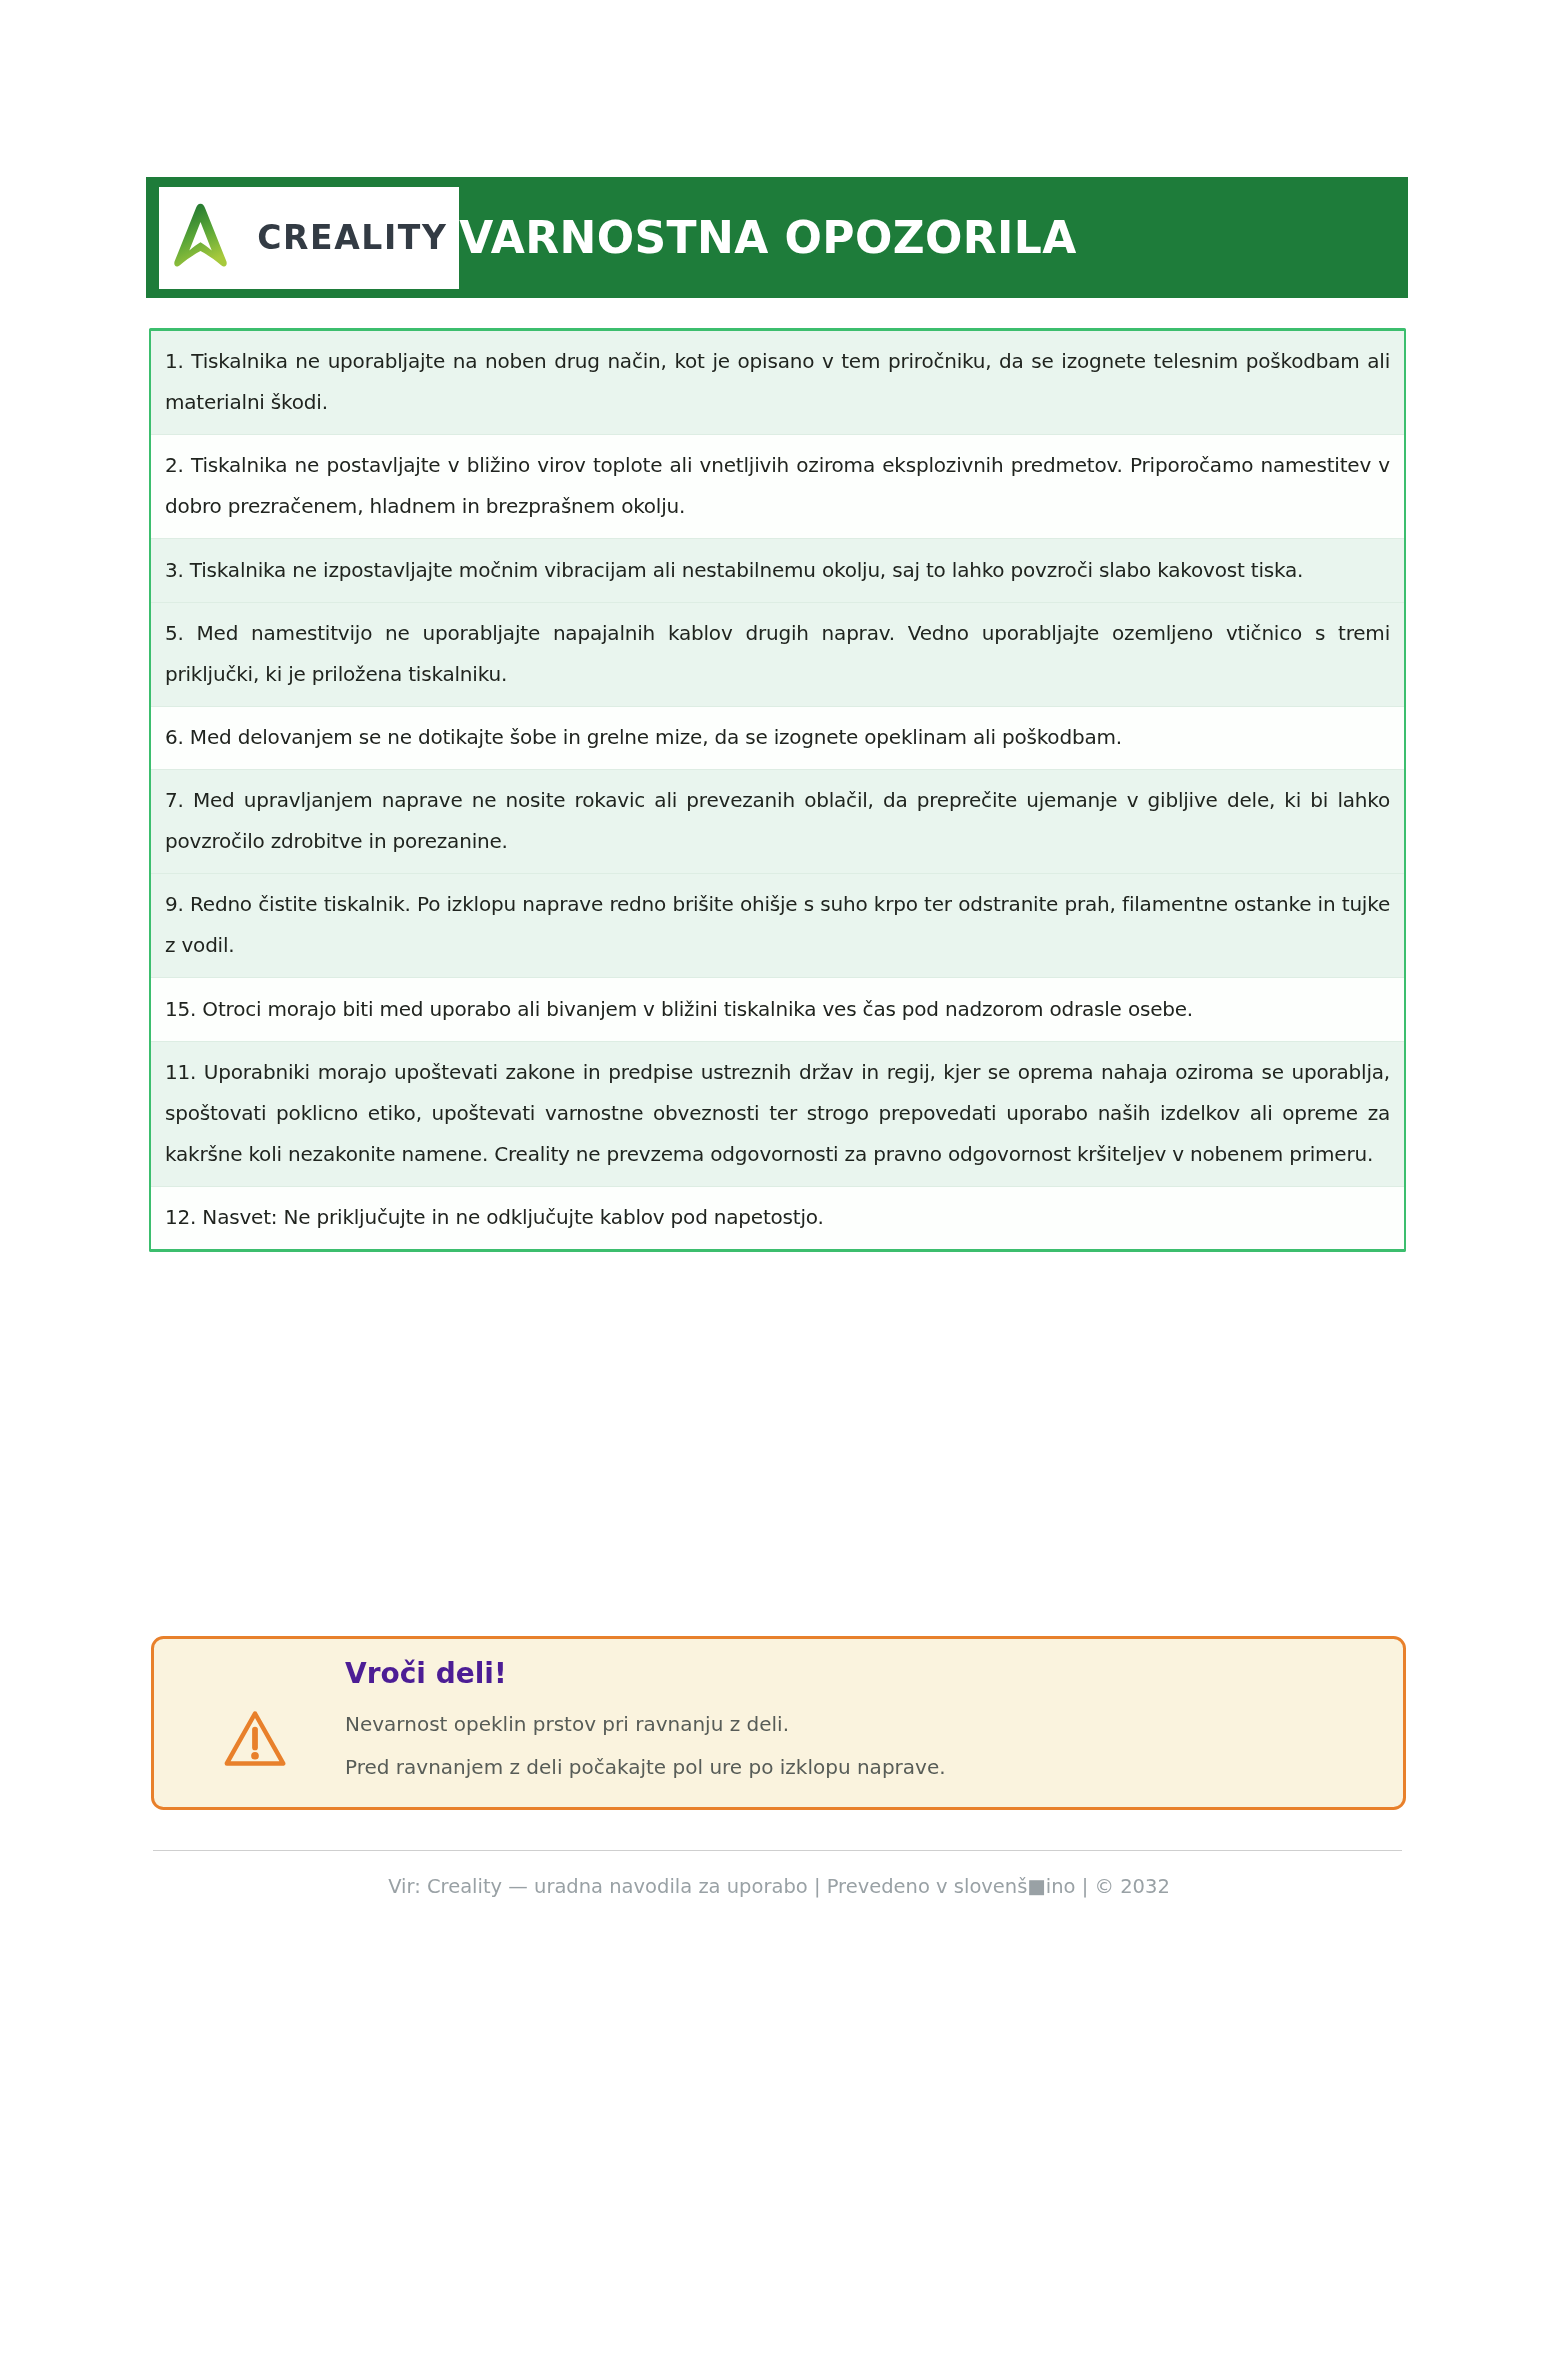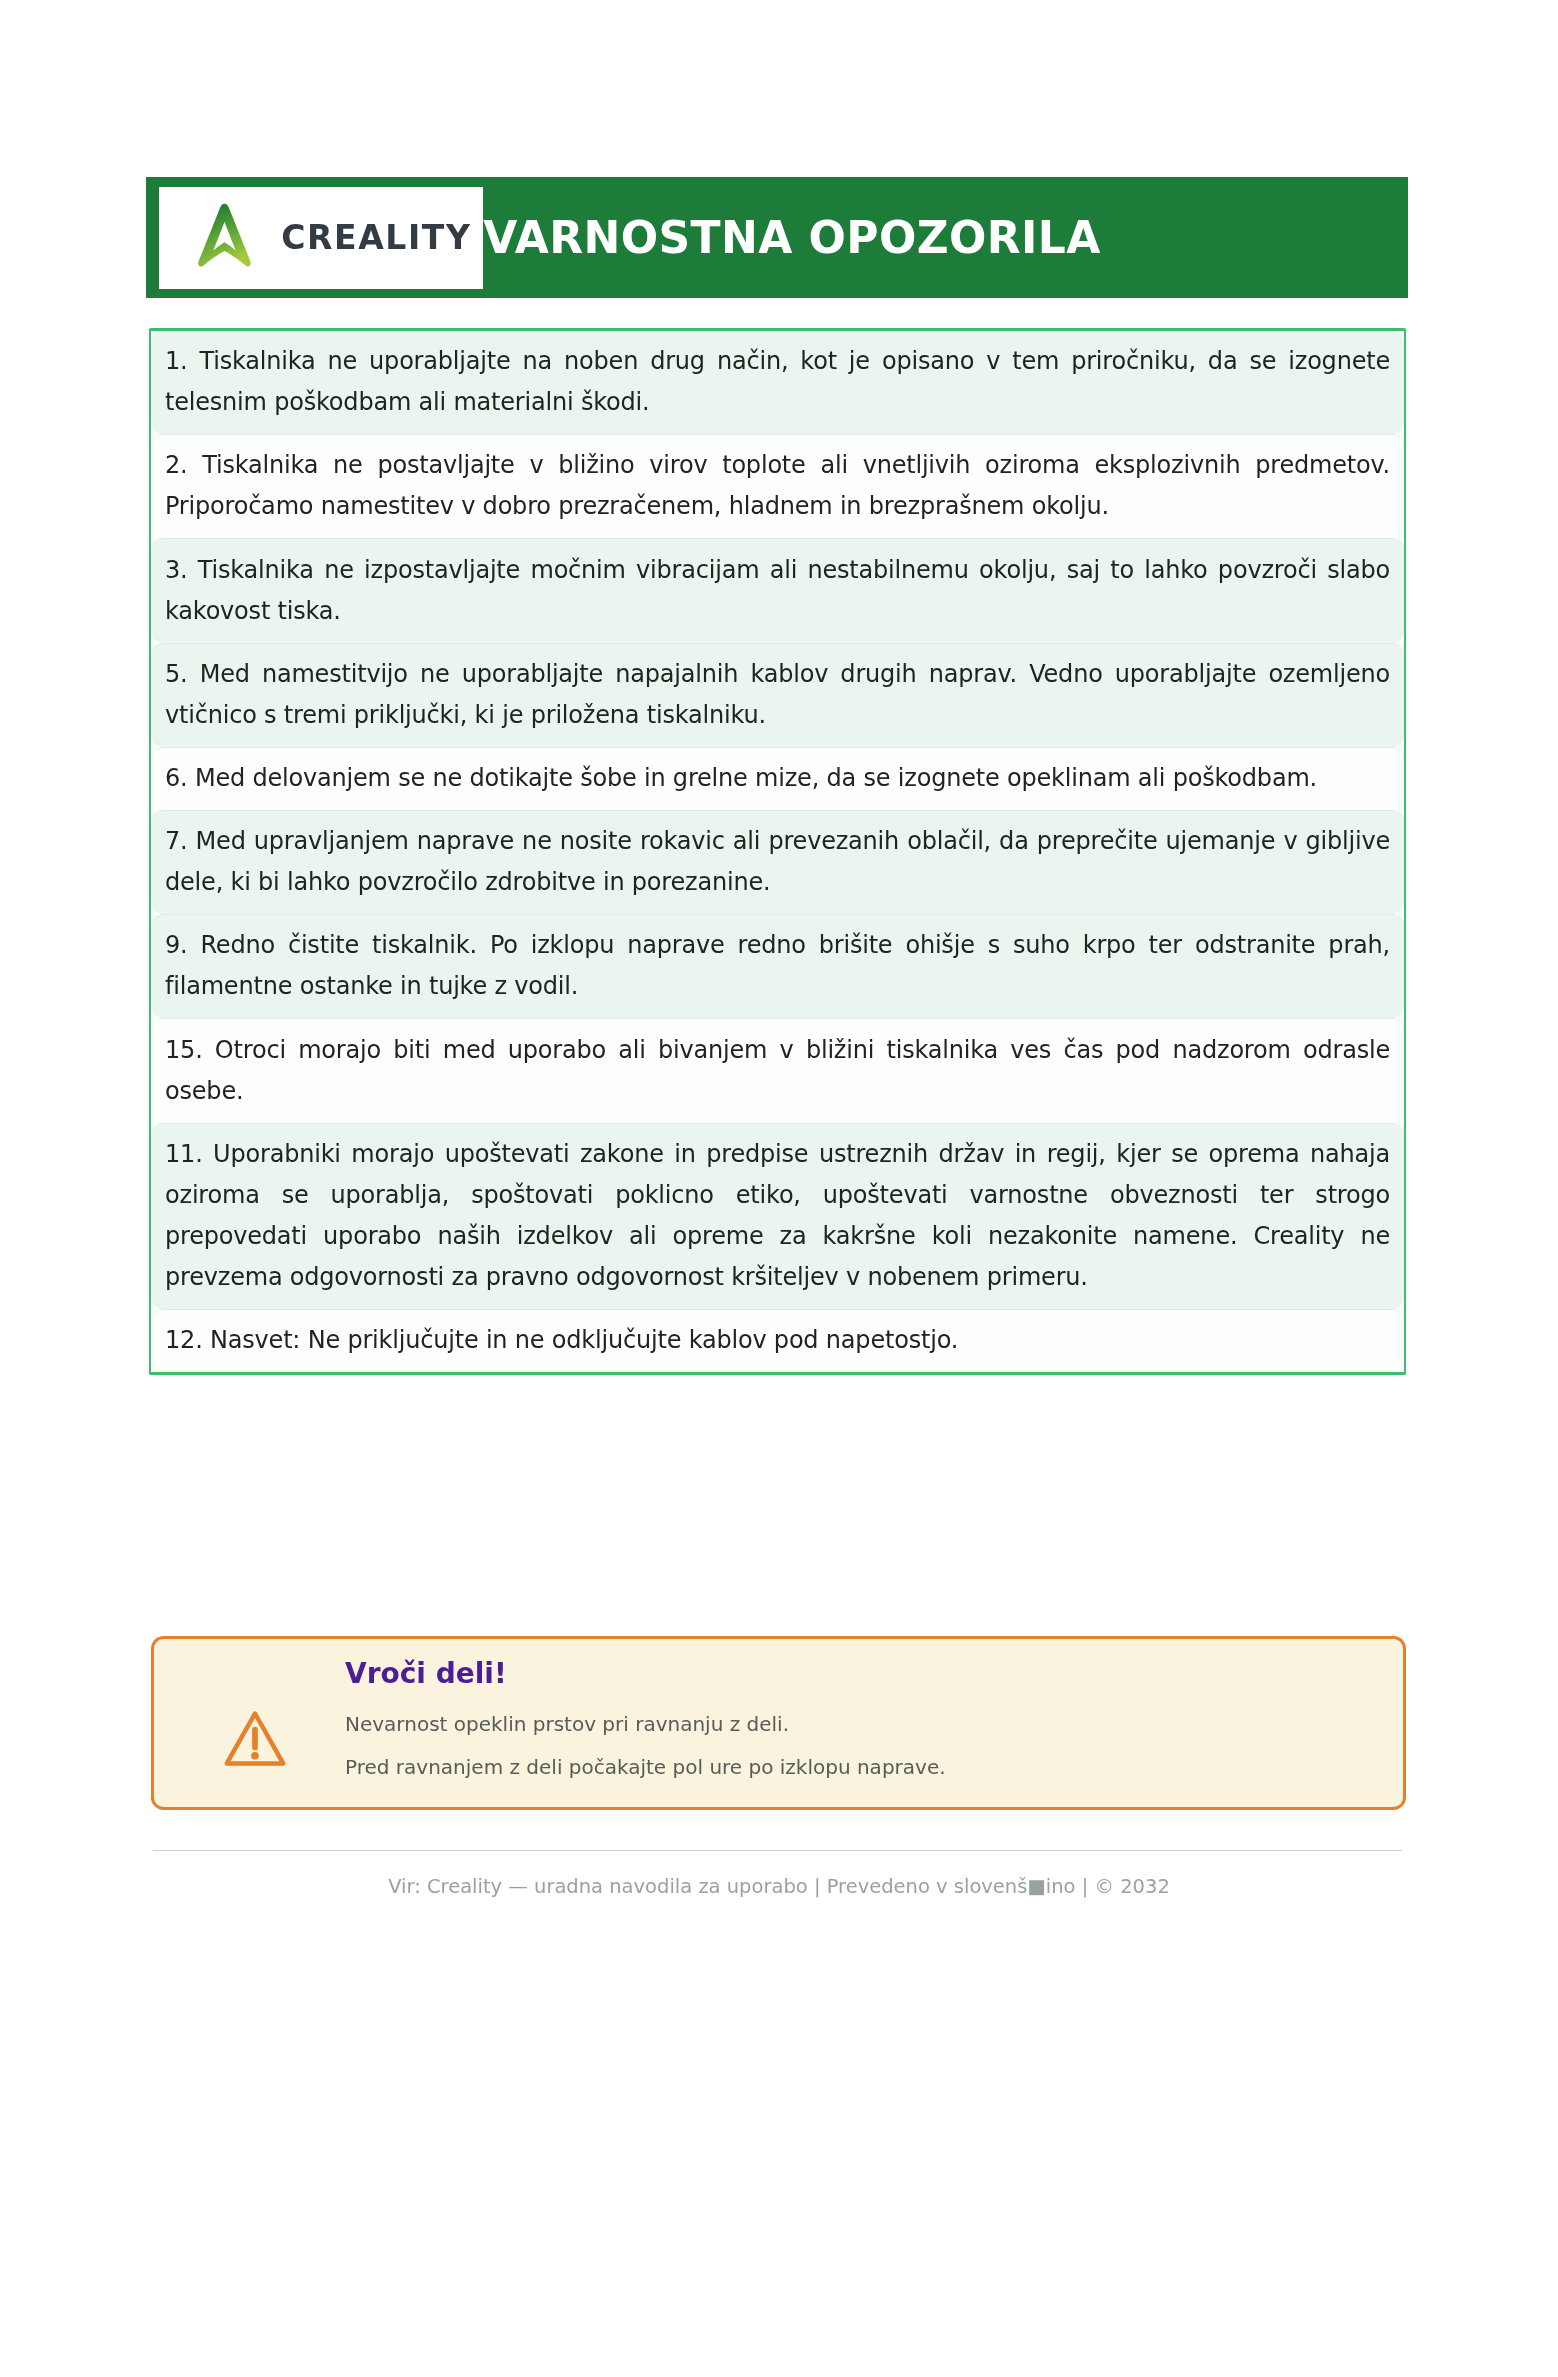--- a/index.html
+++ b/index.html
@@ -22,21 +22,20 @@
     align-items: center;
   }
   .logo-box {
     margin-left: 13.3px;
     width: 300px; height: 102px;
     background: #ffffff;
     display: flex;
     align-items: center;
     justify-content: center;
     gap: 27px;
-    padding-left: 24px;
   }
   .logo-arrow { width: 59px; height: 78px; flex: 0 0 auto; }
   .logo-word {
     font-size: 33px;
     font-weight: bold;
     color: #333B44;
     letter-spacing: 1.6px;
   }
   .header-title {
     color: #ffffff;
@@ -52,28 +51,27 @@
     left: 149px; top: 328px;
     width: 1257px;
     box-sizing: border-box;
     border: 2.3px solid #3CBE6E;
     border-top-width: 3.9px;
     border-bottom-width: 3.9px;
     border-radius: 1.6px;
     background: #FDFFFD;
   }
   .warning-item {
-    font-size: 24px;
+    font-size: 20px;
     line-height: 41px;
     letter-spacing: -0.2px;
     color: #20241F;
     text-align: justify;
     padding: 10.2px 14px 11px 14px;
     background: #FDFFFD;
-    border-radius: 12px;
   }
   .warning-item.alt { background: #E9F5EE; }
   .warning-item + .warning-item { border-top: 1.6px solid #DDEDE3; }
 
   
   .alert-box {
     position: absolute;
     left: 151px; top: 1636px;
     width: 1255px; height: 174px;
     box-sizing: border-box;

